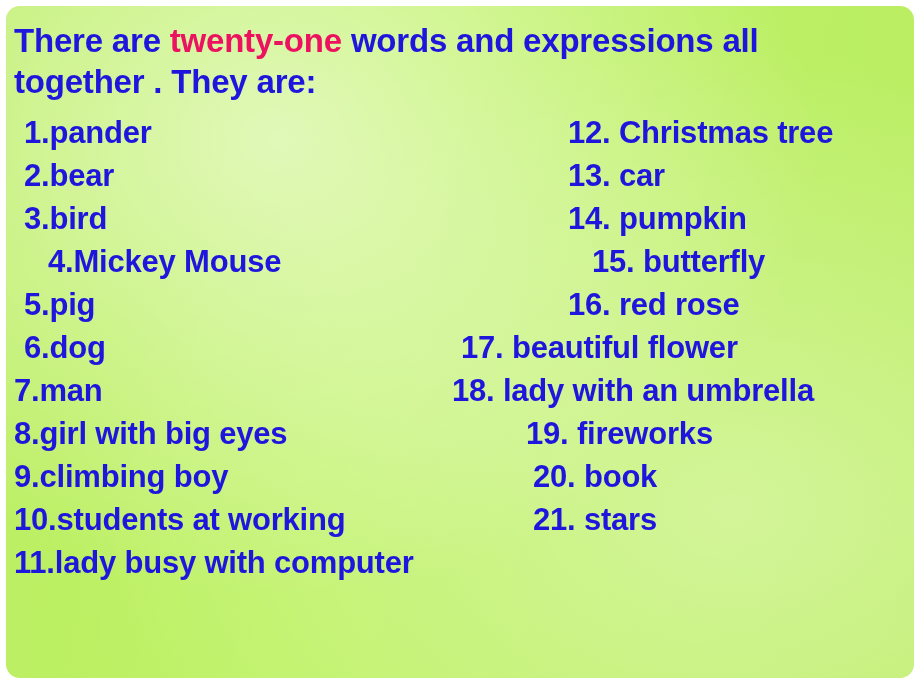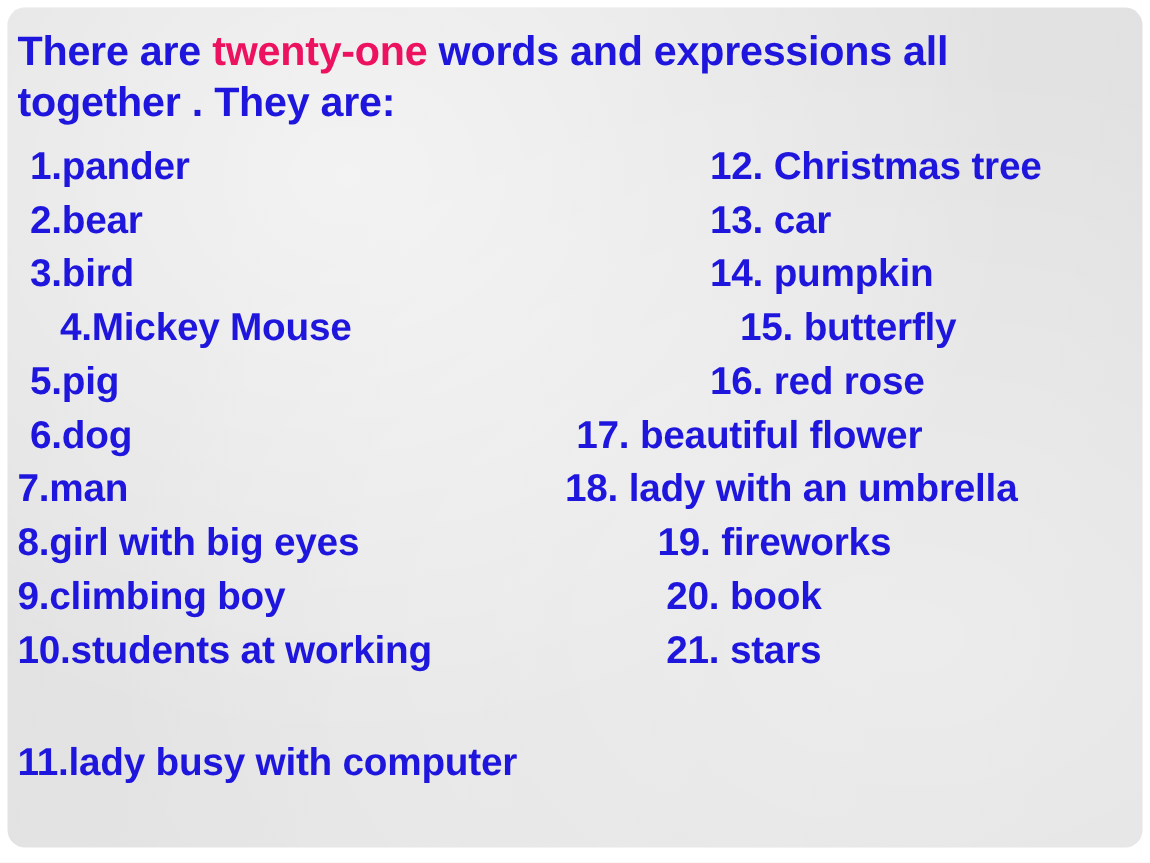--- a/index.html
+++ b/index.html
@@ -12,21 +12,21 @@
     height: 690px;
     overflow: hidden;
     font-family: "Liberation Sans", sans-serif;
   }
   #slide {
     position: absolute;
     left: 6px;
     top: 6px;
     width: 908px;
     height: 672px;
-    background: #e5e5e5;
+    background: #bef264;
     border-radius: 14px;
     overflow: hidden;
     text-decoration: underline;
   }
   
   #slide::before {
     content: "";
     position: absolute;
     inset: 0;
     background:
@@ -127,18 +127,18 @@
     <div class="row" style="top:449px;">
       <div class="item left" style="left:8px;">9.climbing boy</div>
       <div class="item right" style="left:527px;">20. book</div>
     </div>
 
     <div class="row" style="top:492px;">
       <div class="item left" style="left:8px;">10.students at working</div>
       <div class="item right" style="left:527px;">21. stars</div>
     </div>
 
-    <div class="row" style="top:535px;margin-top:47px;">
+    <div class="row" style="top:535px;">
       <div class="item left" style="left:8px;">11.lady busy with computer</div>
     </div>
 
   </div>
 </div>
 
 </body></html>

